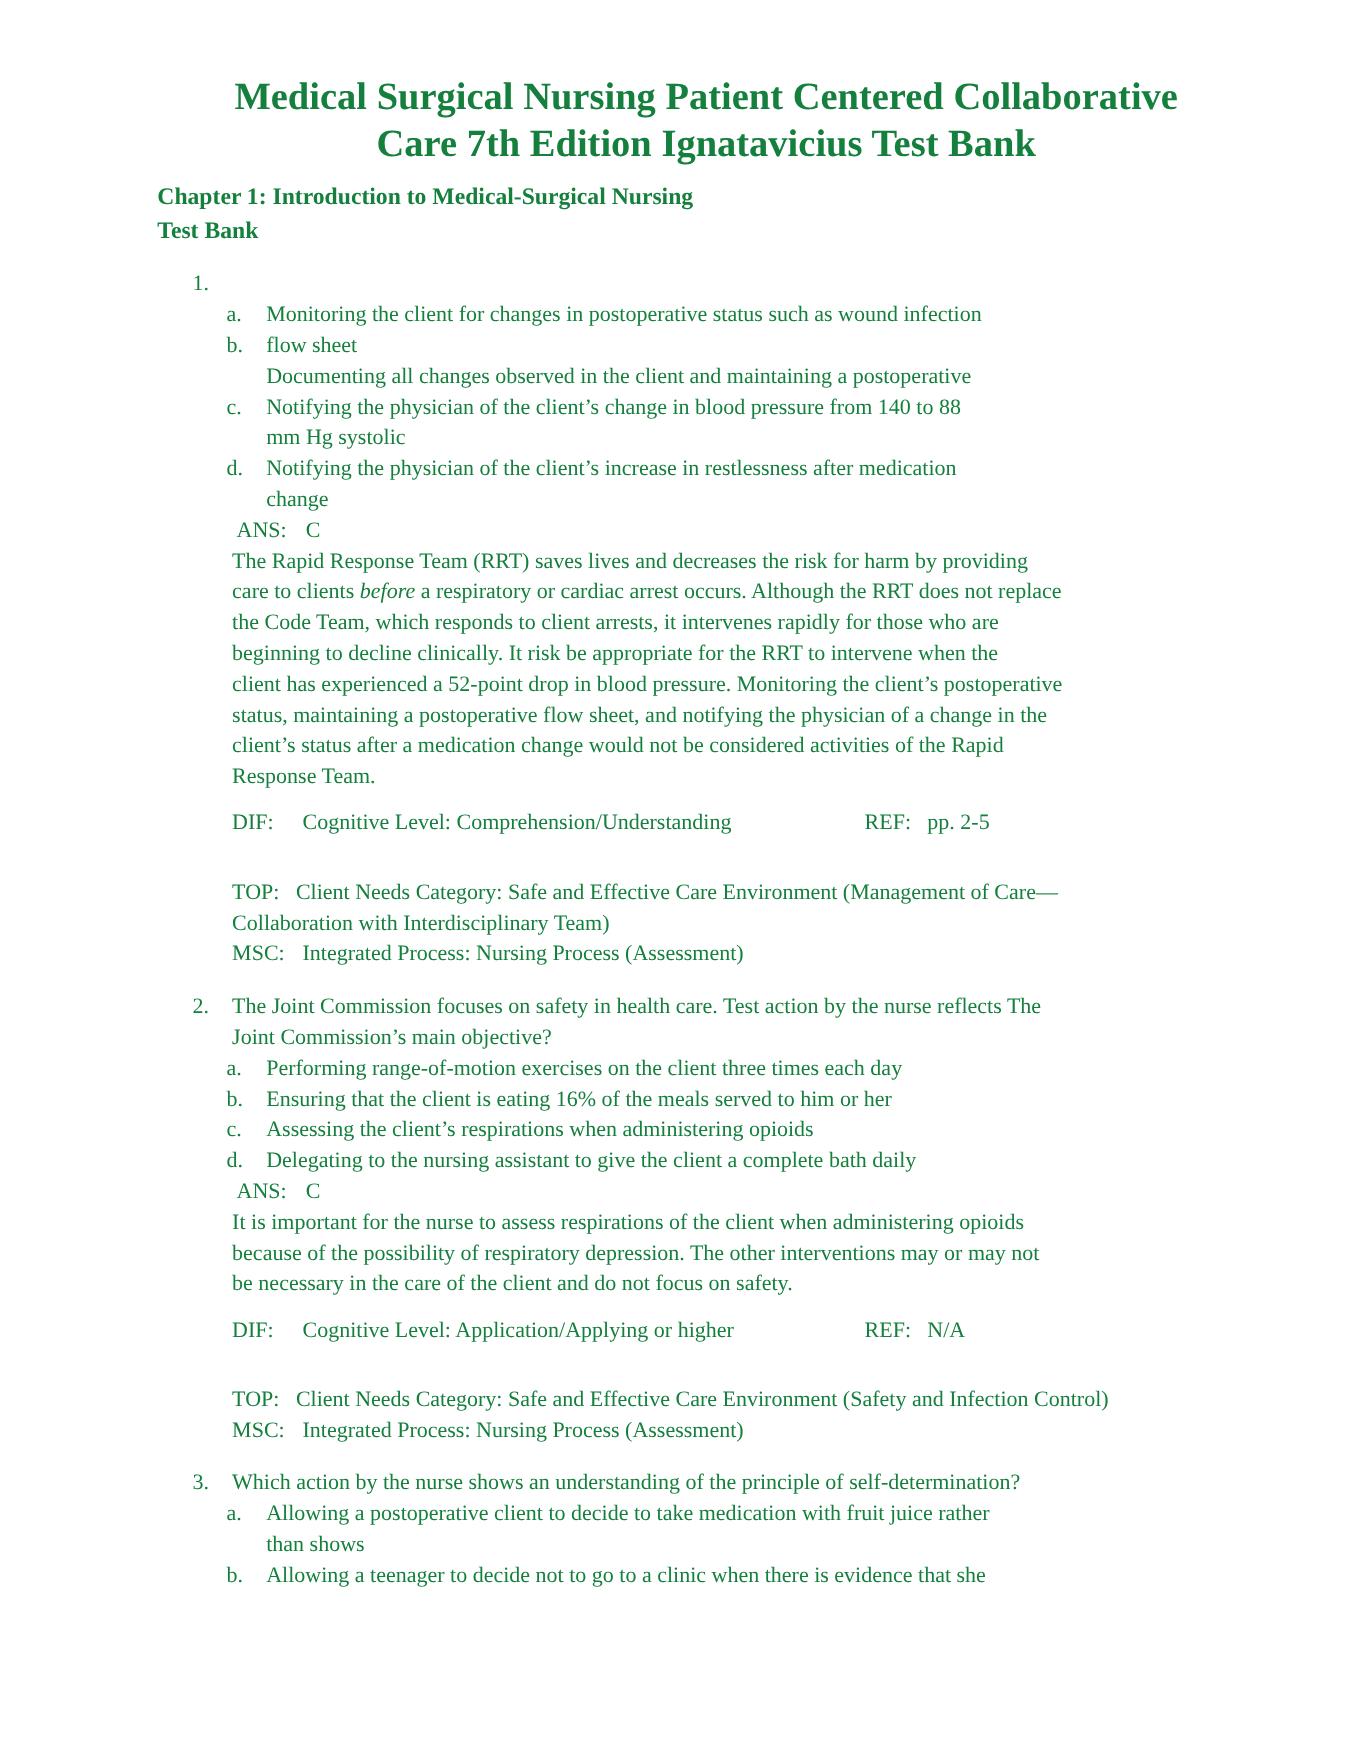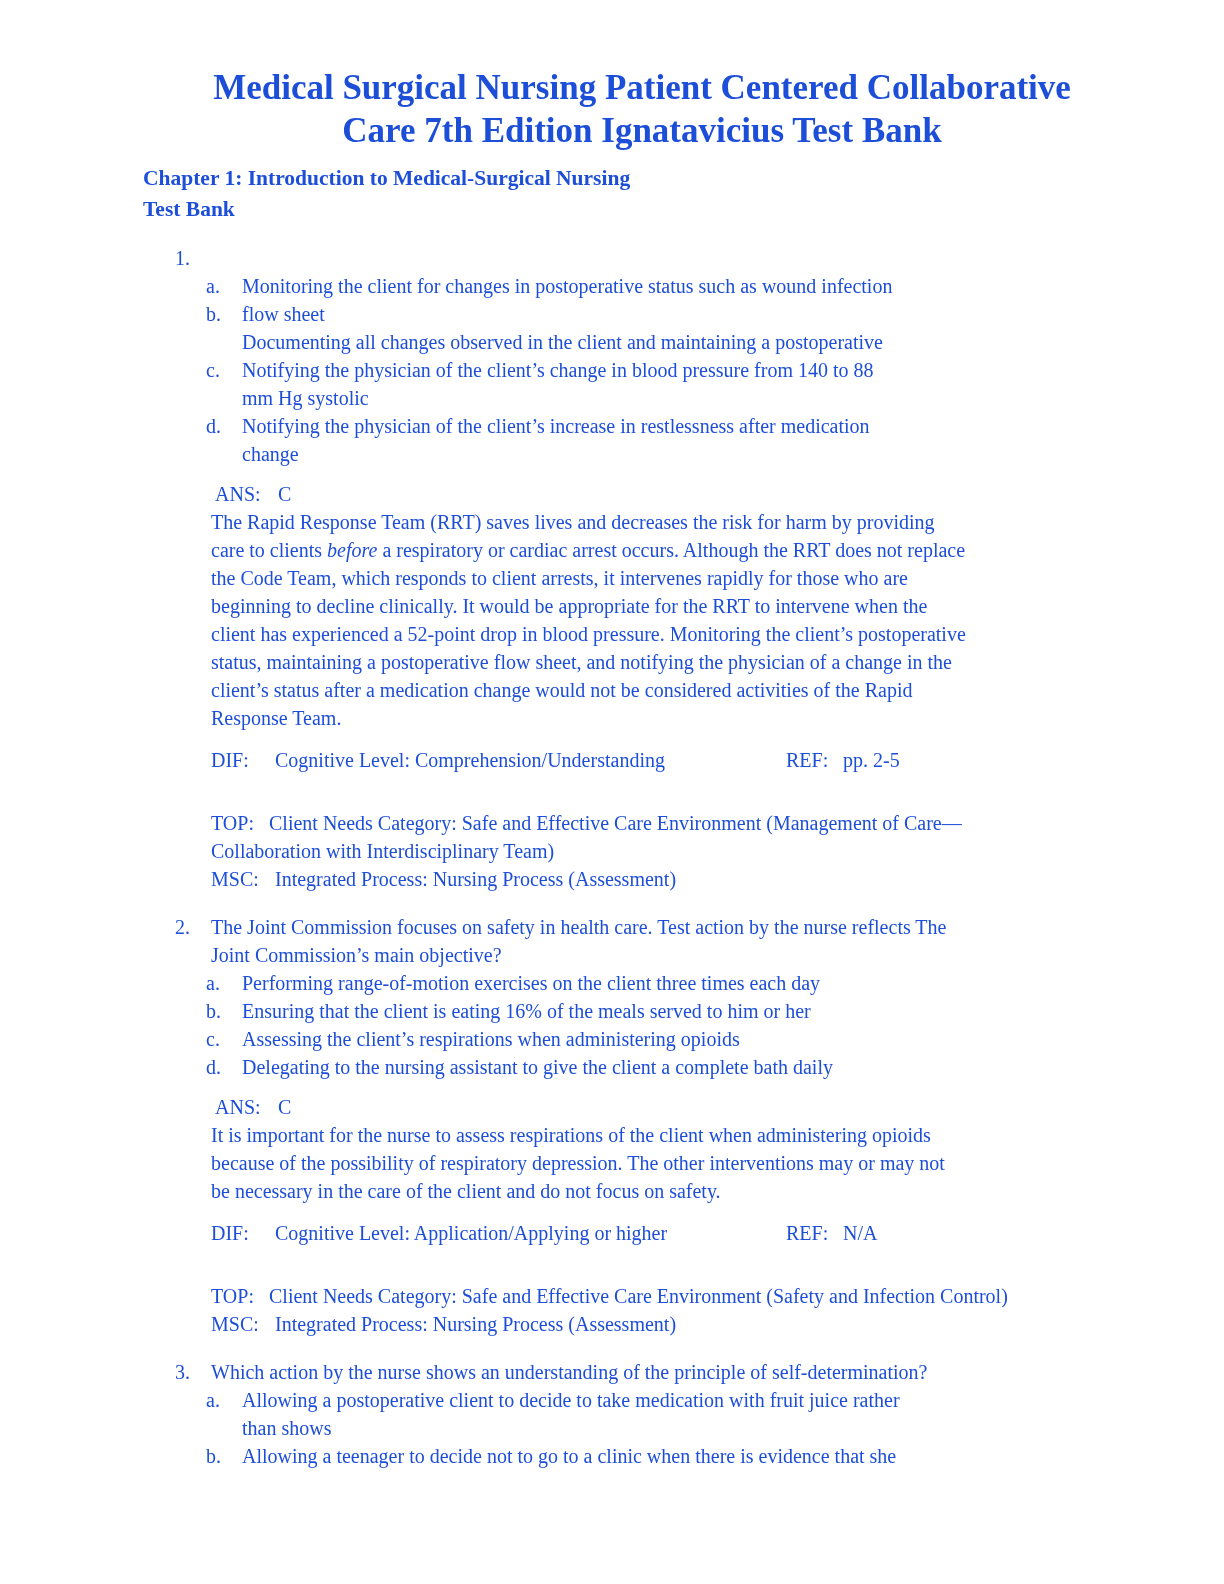--- a/index.html
+++ b/index.html
@@ -1,21 +1,21 @@
 <!DOCTYPE html>
 <html><head>
 <meta charset="utf-8">
 <style>
   html,body{margin:0;padding:0;background:#ffffff;}
   .page{
     position:relative;
     width:1224px;
     height:1584px;
     background:#ffffff;
-    color:#1d4ed8;
+    color:#15803d;
     font-family:"Liberation Serif","DejaVu Serif",serif;
     font-size:20px;
     line-height:28px;
     overflow:hidden;
   }
   .title{
     margin:66px 85px 0 145px;
     text-align:center;
     font-weight:bold;
     font-size:35px;
@@ -34,21 +34,21 @@
     font-weight:bold;
     font-size:19px;
     line-height:27px;
     word-spacing:-2px;
   }
   .question{margin-top:20px;}
   .q-row{display:flex;padding-left:175px;}
   .q-num{width:36px;flex:none;}
   .opt-row{display:flex;padding-left:206px;}
   .opt-letter{width:36px;flex:none;}
-  .ans-row{margin-left:215px;margin-top:12px;}
+  .ans-row{margin-left:215px;}
   .ans-label{display:inline-block;width:63px;}
   .rationale{margin-left:211px;}
   .meta{margin-left:211px;margin-top:14px;}
   .dif-row{position:relative;}
   .m-label{display:inline-block;width:64px;}
   .m-label.m-top{width:58px;margin-top:35px;}
   .ref-wrap{position:absolute;left:575px;top:0;}
   .ref-label{display:inline-block;width:57px;}
   .ital{font-style:italic;}
 </style>
@@ -92,21 +92,21 @@
           <div class="opt-text">
             <div>Notifying the physician of the client’s increase in restlessness after medication</div>
             <div>change</div>
           </div>
         </div>
         <div class="ans-row"><span class="ans-label">ANS:</span><span>C</span></div>
         <div class="rationale">
           <div><span>The Rapid Response Team (RRT) saves lives and decreases the risk for harm by providing</span></div>
           <div><span>care to clients </span><span class="ital">before</span><span> a respiratory or cardiac arrest occurs. Although the RRT does not replace</span></div>
           <div><span>the Code Team, which responds to client arrests, it intervenes rapidly for those who are</span></div>
-          <div><span>beginning to decline clinically. It would be appropriate for the RRT to intervene when the</span></div>
+          <div><span>beginning to decline clinically. It risk be appropriate for the RRT to intervene when the</span></div>
           <div><span>client has experienced a 52-point drop in blood pressure. Monitoring the client’s postoperative</span></div>
           <div><span>status, maintaining a postoperative flow sheet, and notifying the physician of a change in the</span></div>
           <div><span>client’s status after a medication change would not be considered activities of the Rapid</span></div>
           <div><span>Response Team.</span></div>
         </div>
         <div class="meta">
           <div class="dif-row"><span class="m-label">DIF:</span><span>Cognitive Level: Comprehension/Understanding</span><span class="ref-wrap"><span class="ref-label">REF:</span><span>pp. 2-5</span></span></div>
           <div><span class="m-label m-top">TOP:</span><span>Client Needs Category: Safe and Effective Care Environment (Management of Care—</span></div>
           <div>Collaboration with Interdisciplinary Team)</div>
           <div><span class="m-label">MSC:</span><span>Integrated Process: Nursing Process (Assessment)</span></div>

